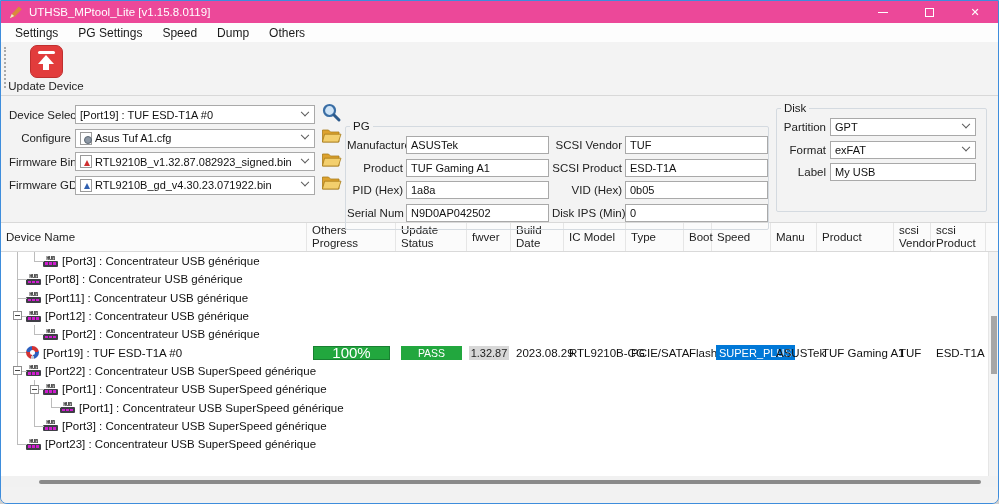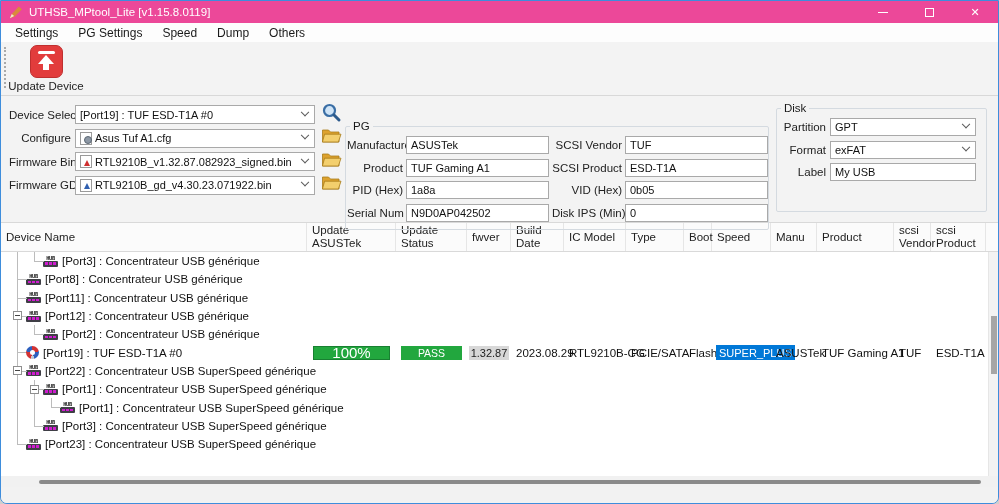--- a/index.html
+++ b/index.html
@@ -262,21 +262,21 @@
           <div class="f-input">
             <span class="val">My USB</span>
           </div>
         </div>
     </fieldset>
   </div>
 
   <div class="table-area">
     <div class="thead" id="thead">
         <div class="th" style="width: 306px;">Device Name</div>
-        <div class="th" style="width: 89px;">Update ASUSTek</div>
+        <div class="th" style="width: 89px;">Others Progress</div>
         <div class="th" style="width: 71px;">Update Status</div>
         <div class="th" style="width: 44px;">fwver</div>
         <div class="th" style="width: 53px;">Build Date</div>
         <div class="th" style="width: 62px;">IC Model</div>
         <div class="th" style="width: 58px;">Type</div>
         <div class="th" style="width: 28px;">Boot</div>
         <div class="th" style="width: 59px;">Speed</div>
         <div class="th" style="width: 46px;">Manu</div>
         <div class="th" style="width: 77px;">Product</div>
         <div class="th" style="width: 37px;">scsi

